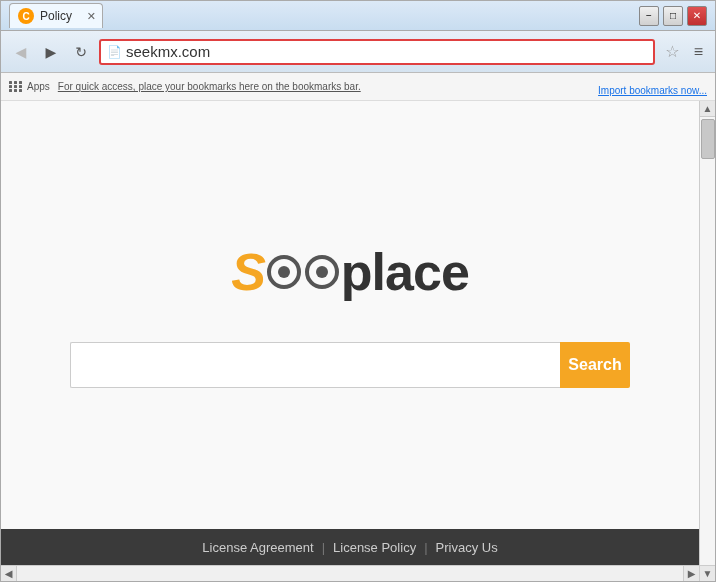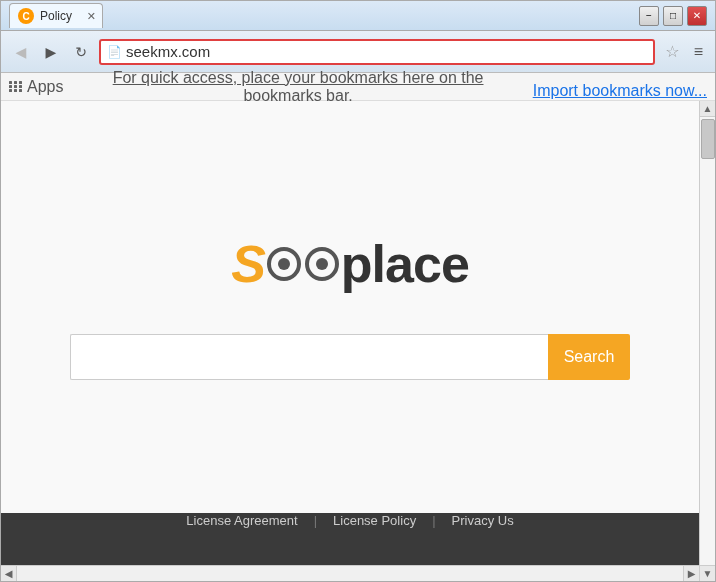--- a/index.html
+++ b/index.html
@@ -141,23 +141,22 @@
     
     .bookmarks-bar {
       height: 28px;
       background: #f5f5f5;
       border-bottom: 1px solid #ddd;
       display: flex;
       align-items: center;
       padding: 0 8px;
       gap: 8px;
       flex-shrink: 0;
-      font-size: 16px;
+      font-size: 10px;
       color: #555;
-      text-align: center;
     }
     .apps-btn {
       display: flex;
       align-items: center;
       gap: 4px;
       cursor: pointer;
       color: #555;
     }
     .apps-icon {
       display: grid;
@@ -241,38 +240,38 @@
     .search-input {
       flex: 1;
       border: 1px solid #ccc;
       border-right: none;
       border-radius: 2px 0 0 2px;
       padding: 0 12px;
       font-size: 16px;
       outline: none;
     }
     .search-button {
-      width: 82px;
+      width: 70px;
       background: #f5a623;
       border: none;
       border-radius: 0 2px 2px 0;
       color: white;
       font-size: 16px;
-      font-weight: normal;
+      font-weight: bold;
       cursor: pointer;
     }
 
     
     .footer {
-      height: 52px;
+      height: 36px;
       background: #3a3a3a;
       display: flex;
-      align-items: flex-start;
-      justify-content: center;
-      gap: 16px;
+      align-items: center;
+      justify-content: center;
+      gap: 8px;
       flex-shrink: 0;
     }
     .footer-link {
       color: #ccc;
       font-size: 13px;
       text-decoration: none;
       cursor: pointer;
     }
     .footer-divider {
       color: #777;

